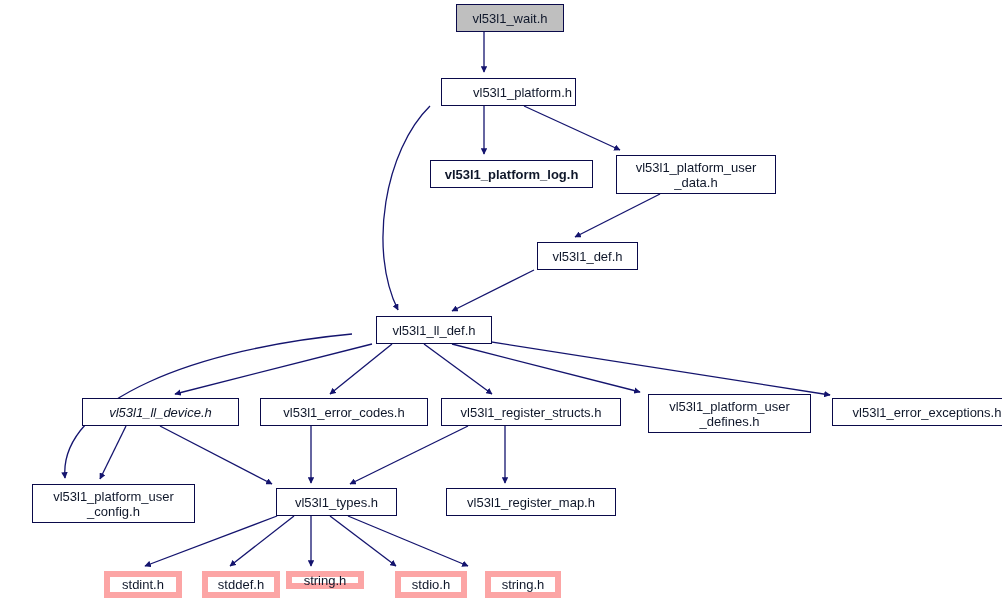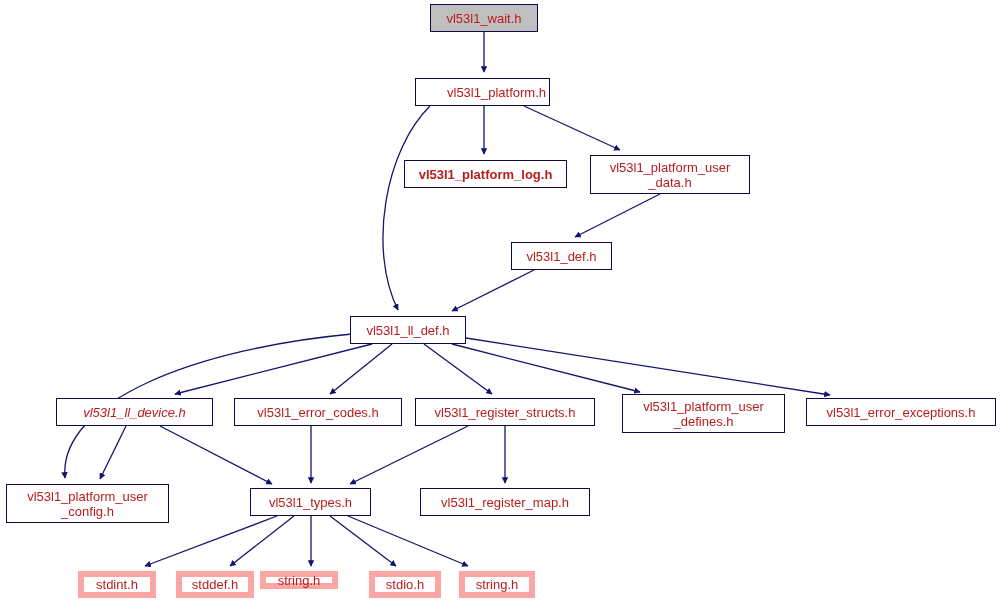--- a/index.html
+++ b/index.html
@@ -24,22 +24,23 @@
   }
   .node {
     position: absolute;
     box-sizing: border-box;
     display: flex;
     align-items: center;
     justify-content: center;
     text-align: center;
     font-size: 13px;
     line-height: 15px;
-    color: #b91c1c;
+    color: #0f172a;
     white-space: pre;
+    margin-left: 26px;
   }
   .node.boxed {
     border: 1px solid #0a0a4a;
     background: #ffffff;
   }
   .node.root {
     background: #bfbfbf;
     border: 1px solid #0a0a4a;
   }
   .node.plain {

